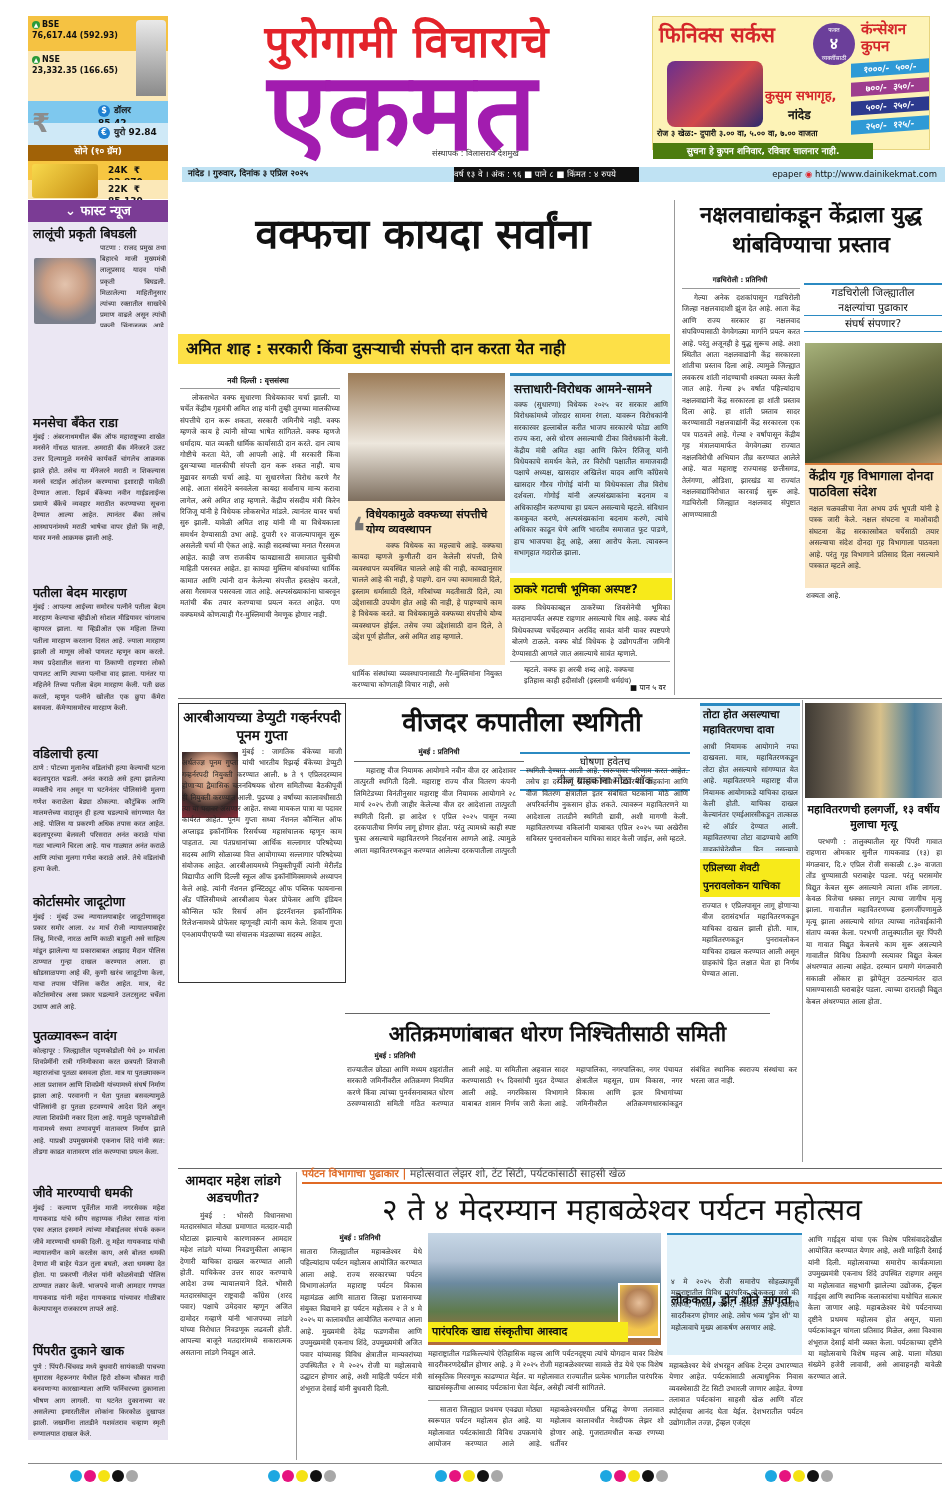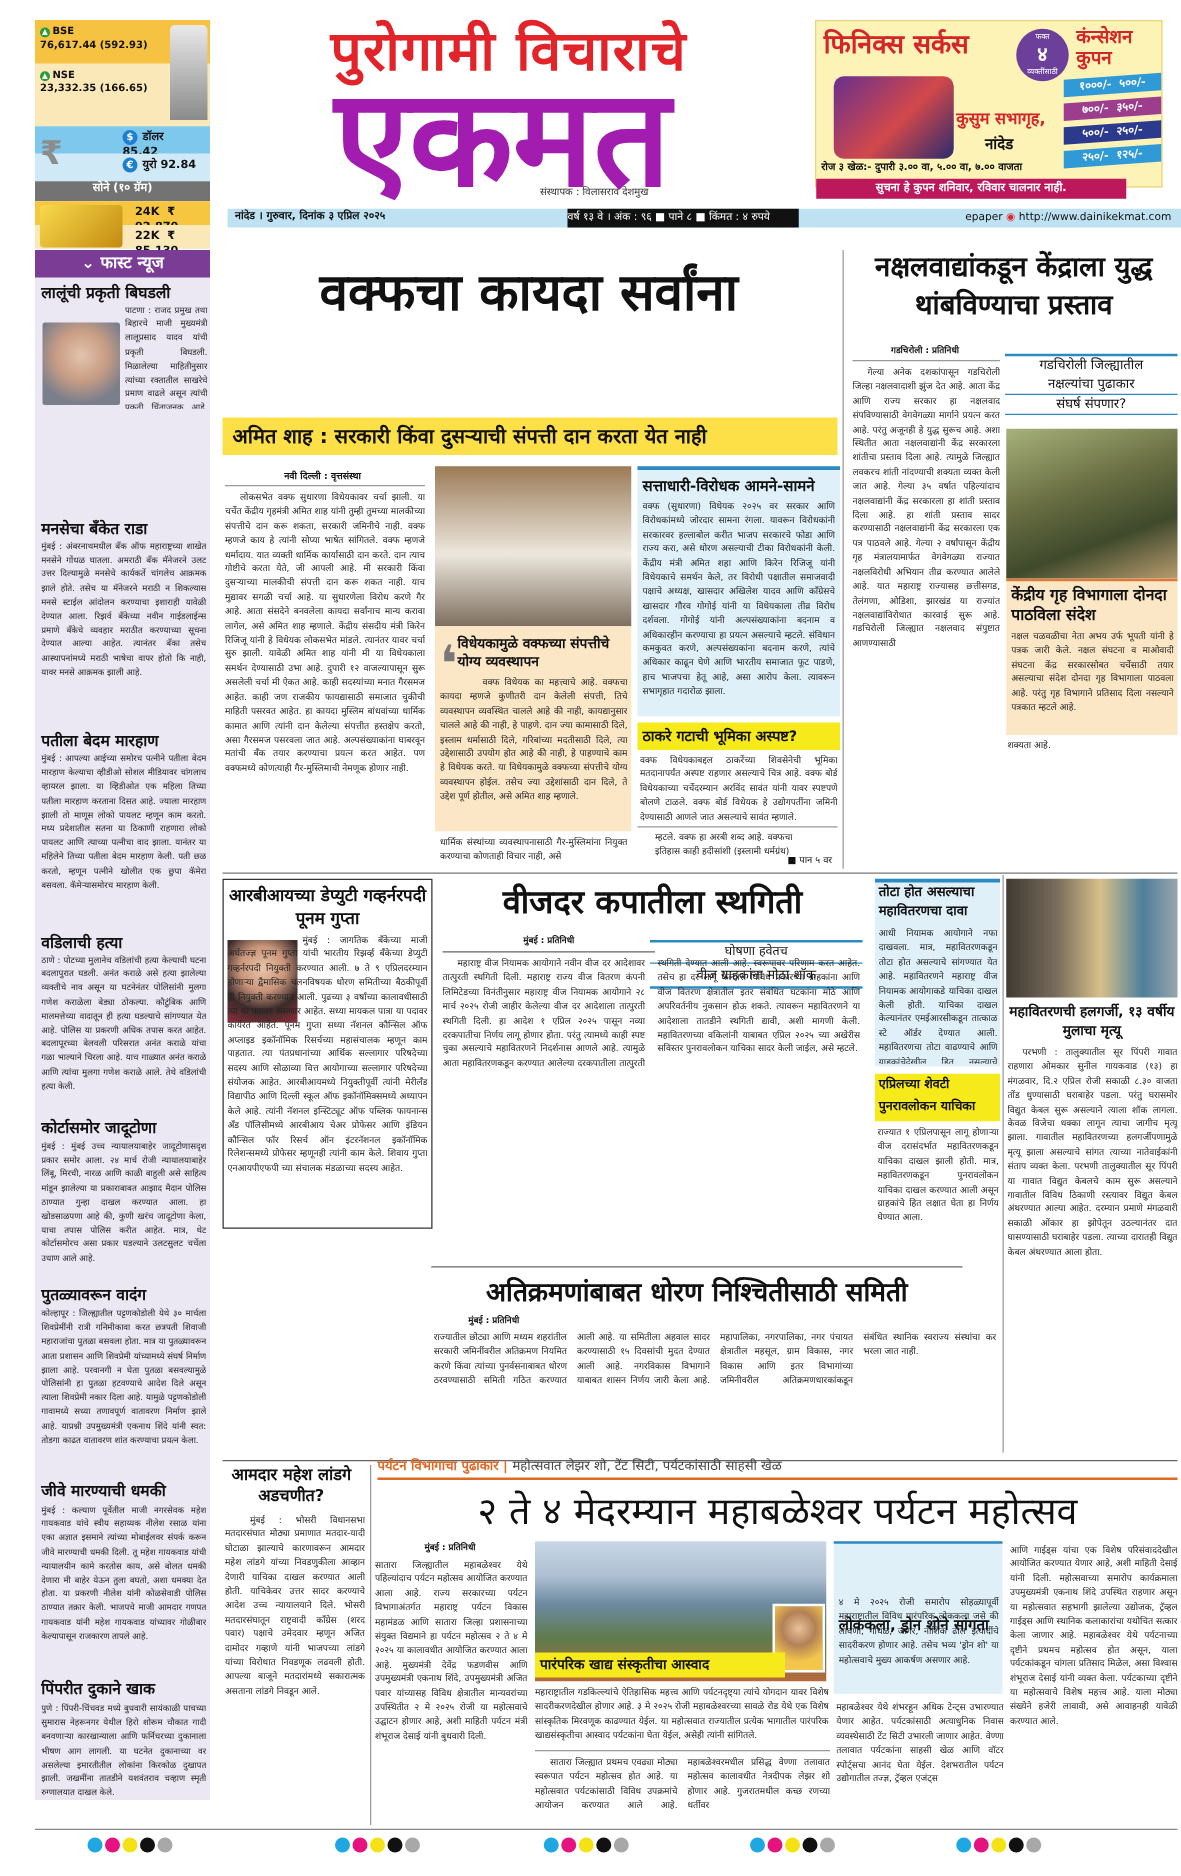--- a/index.html
+++ b/index.html
@@ -6,21 +6,21 @@
 body{width:945px;height:1501px;background:#fff;font-family:"DejaVu Sans",sans-serif;color:#111;position:relative;overflow:hidden;font-size:8px;line-height:1.35}
 .abs{position:absolute}
 .txt{font-size:7.2px;line-height:11.4px;color:#222;text-align:justify;overflow:hidden}
 
 #market{left:28px;top:16px;width:140px;height:170px}
 .mk-row{position:absolute;left:0;width:140px}
 .mk-bse{top:0;height:35px;background:#f5c242;padding:4px 4px;font-size:8px;font-weight:bold}
 .mk-nse{top:35px;height:50px;background:#fbe8b8;padding:4px 4px;font-size:8px;font-weight:bold}
 .mk-usd{top:85px;height:22px;background:#7ec8ee;padding:3px 6px 0 70px;font-size:9px;font-weight:bold}
 .mk-eur{top:107px;height:22px;background:#cfe9f7;padding:3px 6px 0 70px;font-size:9px;font-weight:bold}
-.mk-gold{top:129px;height:16px;background:#737373;color:#fff;text-align:center;font-size:9px;font-weight:bold}
+.mk-gold{top:129px;height:16px;background:#a16207;color:#fff;text-align:center;font-size:9px;font-weight:bold}
 .mk-24{top:145px;height:19px;background:#f7c641;padding:3px 6px 0 80px;font-size:9px;font-weight:bold}
 .mk-22{top:164px;height:19px;background:#fbe8b8;padding:3px 6px 0 80px;font-size:9px;font-weight:bold}
 .arrow-up{display:inline-block;width:8px;height:8px;border-radius:50%;background:#2a9a3a;color:#fff;font-size:6px;text-align:center;line-height:8px;margin-right:2px}
 .coin{display:inline-block;width:12px;height:12px;border-radius:50%;background:#1e7fd0;color:#fff;font-size:8px;text-align:center;line-height:12px;margin-right:4px}
 .goldbar{position:absolute;left:4px;top:148px;width:66px;height:34px;background:linear-gradient(135deg,#f8d94c,#c48a10);border-radius:3px}
 .bldg{position:absolute;left:108px;top:4px;width:30px;height:76px;background:linear-gradient(#e9e9e9,#8a8a8a);border-radius:4px 4px 0 0}
 
 #mast-top{left:182px;top:16px;width:450px;color:#e3232a;font-weight:bold;font-size:44px;line-height:52px;letter-spacing:1px;text-align:center}
 #mast-main{left:182px;top:62px;width:440px;color:#a21caf;font-weight:bold;font-size:108px;line-height:100px;text-align:center}
 #founder{left:432px;top:149px;font-size:8px;color:#333}
@@ -30,21 +30,21 @@
 #dateline .d3{position:absolute;right:8px;top:2px;font-size:8.5px}
 
 #ad{left:652px;top:16px;width:278px;height:134px;background:#fdf3b7;border:1px solid #e7d47e}
 #ad .title{position:absolute;left:6px;top:4px;color:#d4262a;font-size:21px;font-weight:bold}
 #ad .badge{position:absolute;left:160px;top:6px;width:42px;height:42px;border-radius:50%;background:#6b3f9a;color:#fff;text-align:center;font-size:16px;font-weight:bold;line-height:20px;padding-top:3px}
 #ad .badge small{display:block;font-size:6px;line-height:8px;font-weight:normal}
 #ad .coupon{position:absolute;left:208px;top:4px;color:#d4262a;font-size:15px;font-weight:bold;line-height:17px}
 #ad .venue{position:absolute;left:112px;top:70px;color:#d4262a;font-size:13px;font-weight:bold}
 #ad .city{position:absolute;left:135px;top:90px;font-size:12px;font-weight:bold}
 #ad .timing{position:absolute;left:4px;top:112px;font-size:8px;font-weight:bold}
-#ad .note{position:absolute;left:0;top:126px;width:248px;height:16px;background:#be185d;color:#fff;text-align:center;font-size:9px;font-weight:bold;line-height:16px}
+#ad .note{position:absolute;left:0;top:126px;width:220px;height:16px;background:#4d7c0f;color:#fff;text-align:center;font-size:9px;font-weight:bold;line-height:16px}
 #ad .pic{position:absolute;left:14px;top:44px;width:96px;height:66px;background:linear-gradient(135deg,#6a2f8e,#d2484a 55%,#2b2b6e);border-radius:8px}
 .price{position:absolute;left:198px;width:78px;height:14px;color:#fff;font-size:9px;font-weight:bold;text-align:center;line-height:14px;transform:skewY(-4deg)}
 
 #fastnews{left:28px;top:200px;width:140px;height:1240px;background:#ebe7f3}
 #fn-header{left:28px;top:200px;width:140px;height:22px;background:#7b3c95;color:#fff;font-weight:bold;font-size:13px;text-align:center;line-height:22px}
 .fn-h{position:absolute;left:33px;font-size:12.5px;font-weight:bold;color:#111;width:135px}
 .fn-t{position:absolute;left:33px;width:132px;font-size:6.8px;line-height:11.2px;color:#222;text-align:justify;overflow:hidden}
 #lalu-photo{left:34px;top:258px;width:62px;height:66px;background:radial-gradient(circle at 50% 40%,#e3c3ad 0,#c89d84 40%,#7b7f8b 75%);border-radius:2px}
 
 #lead-h1{left:178px;top:208px;width:490px;text-align:center;font-weight:bold;font-size:41px;line-height:52px;color:#111}

